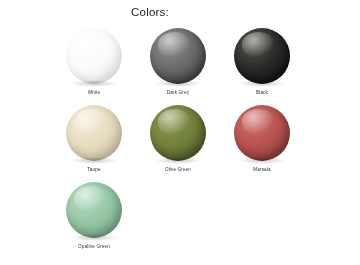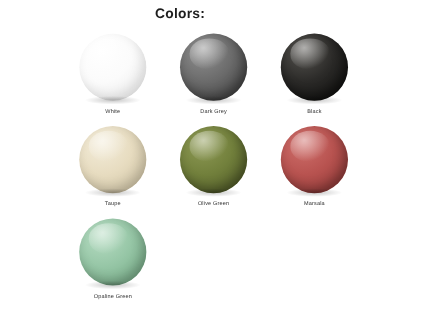--- a/index.html
+++ b/index.html
@@ -21,21 +21,21 @@
     background: #ffffff;
     box-sizing: border-box;
   }
   .page-title {
     position: absolute;
     top: 6px;
     left: 0;
     width: 300px;
     text-align: center;
     font-size: 11.5px;
-    font-weight: 700;
+    font-weight: 400;
     letter-spacing: 0.2px;
     color: #1d1d1d;
   }
   .swatch-grid {
     position: absolute;
     top: 27px;
     left: 52px;
     width: 252px;
     display: flex;
     flex-wrap: wrap;

